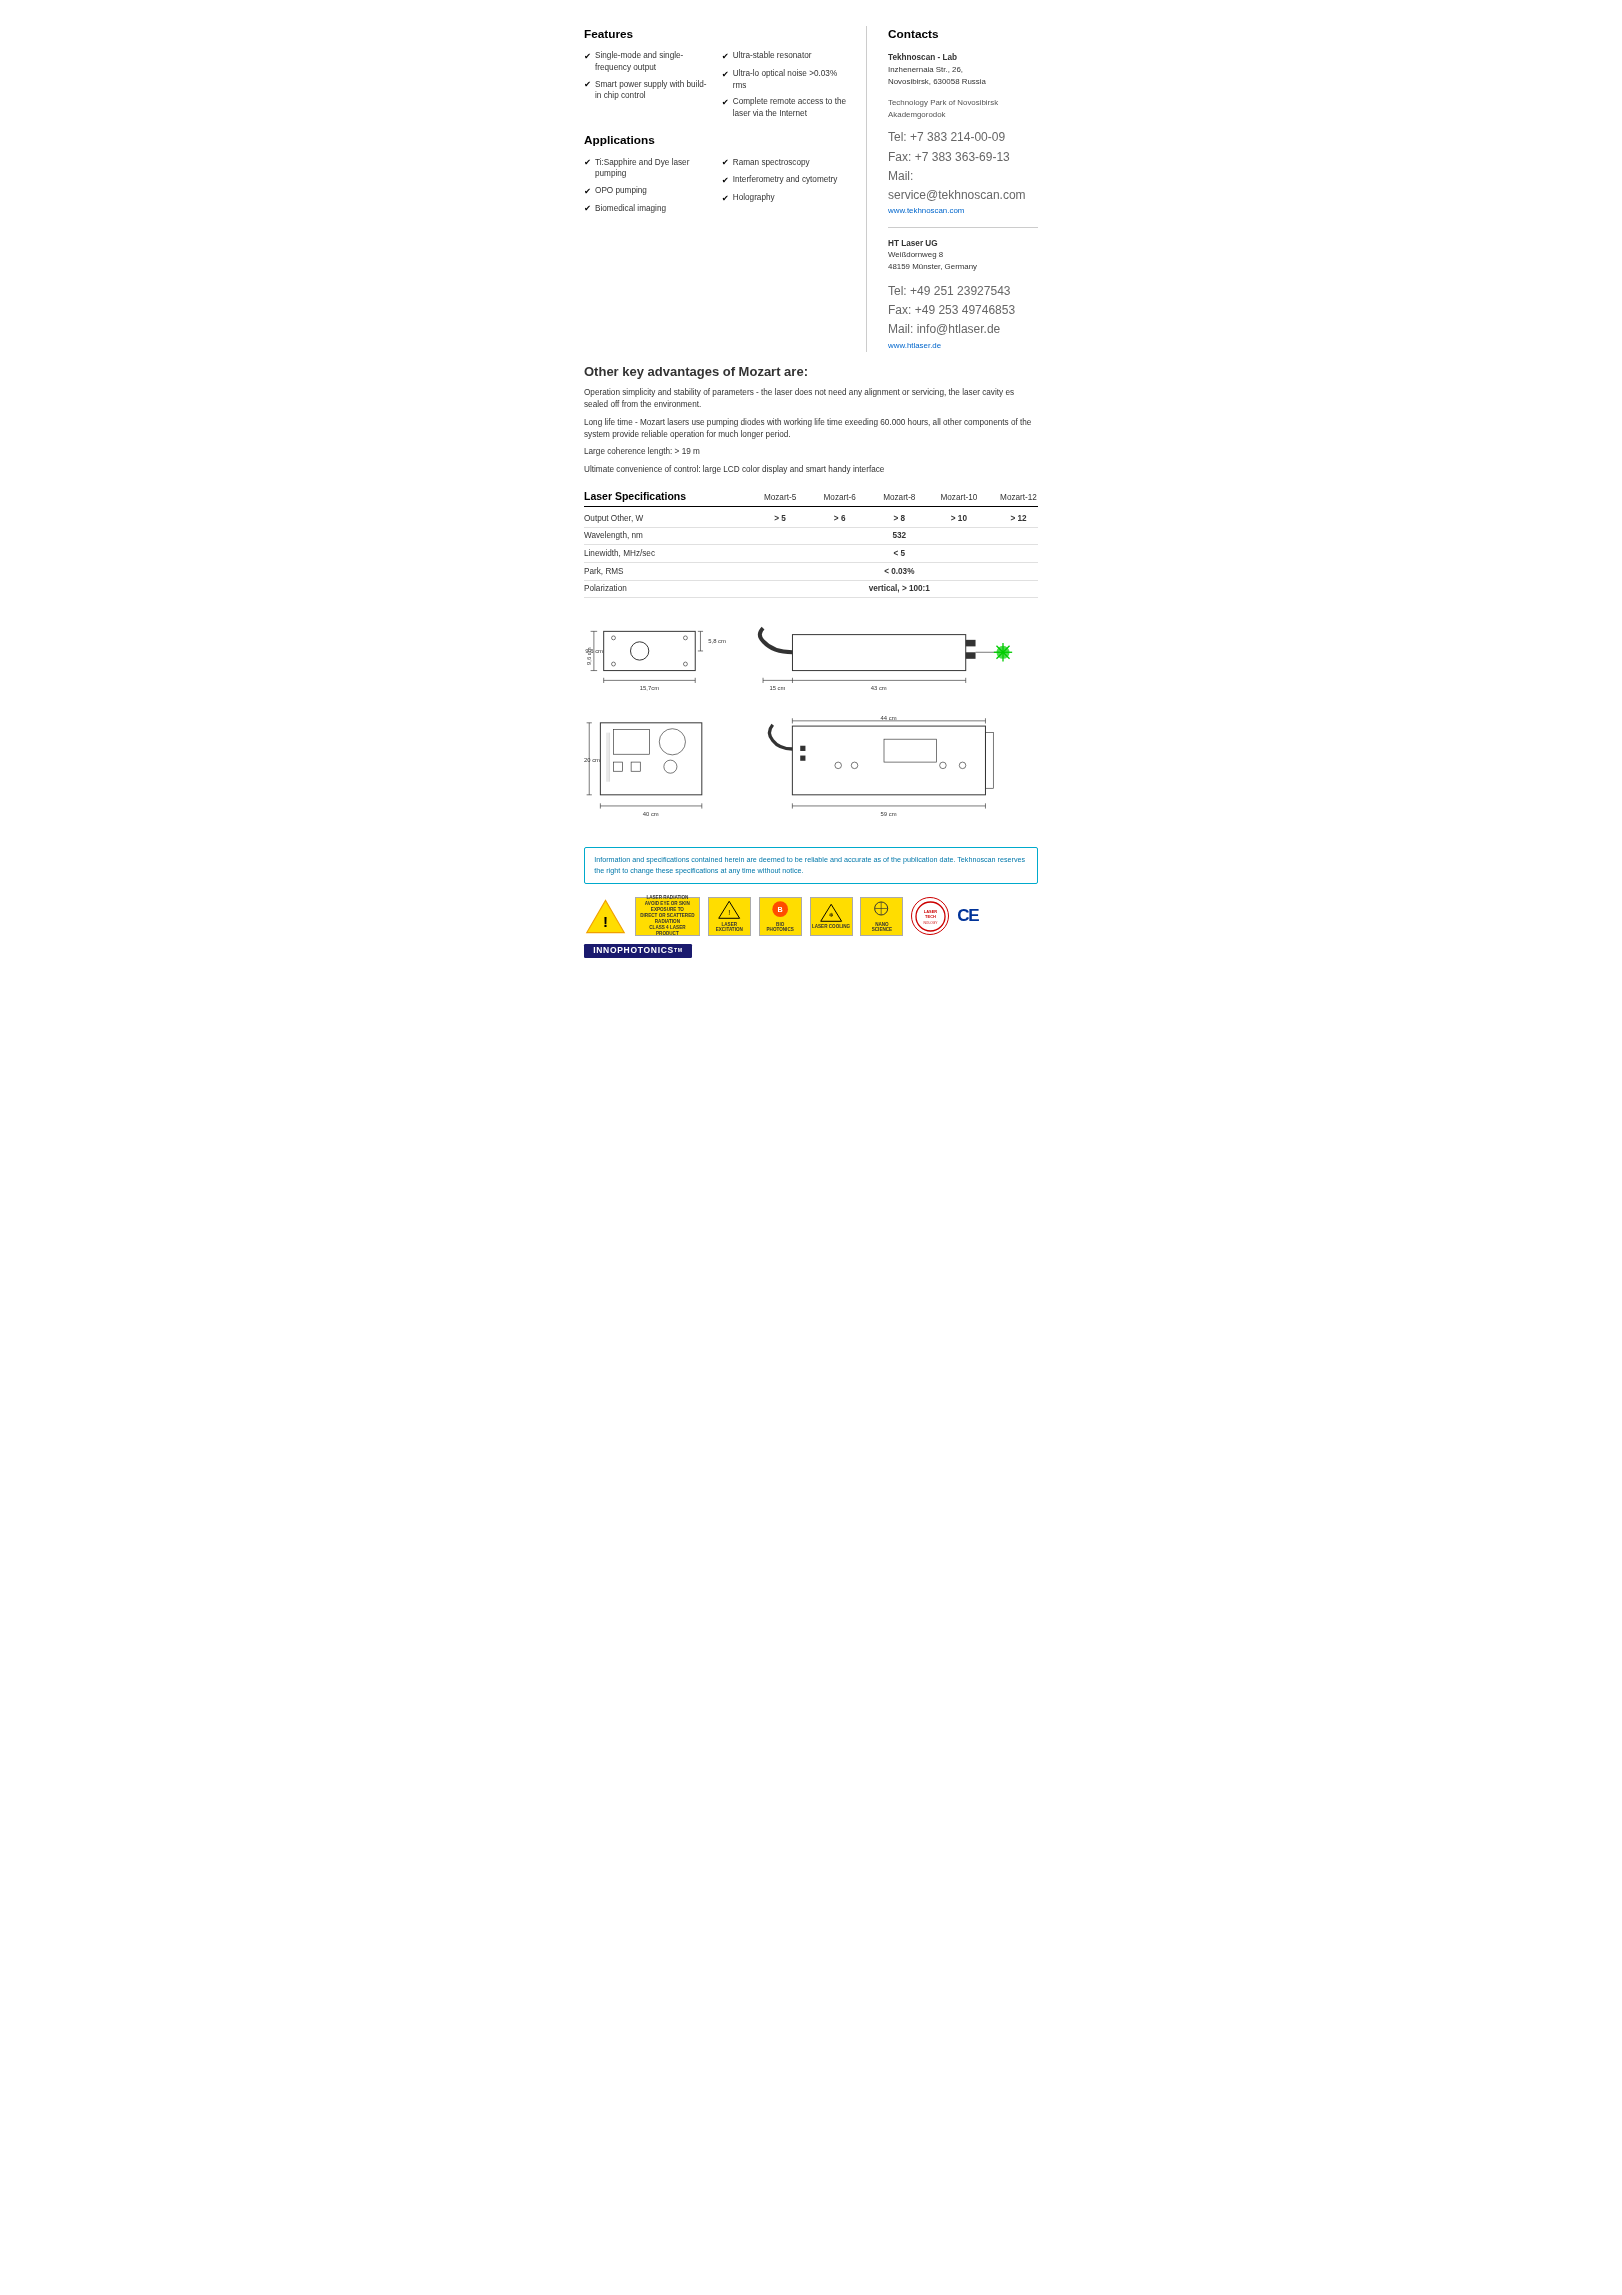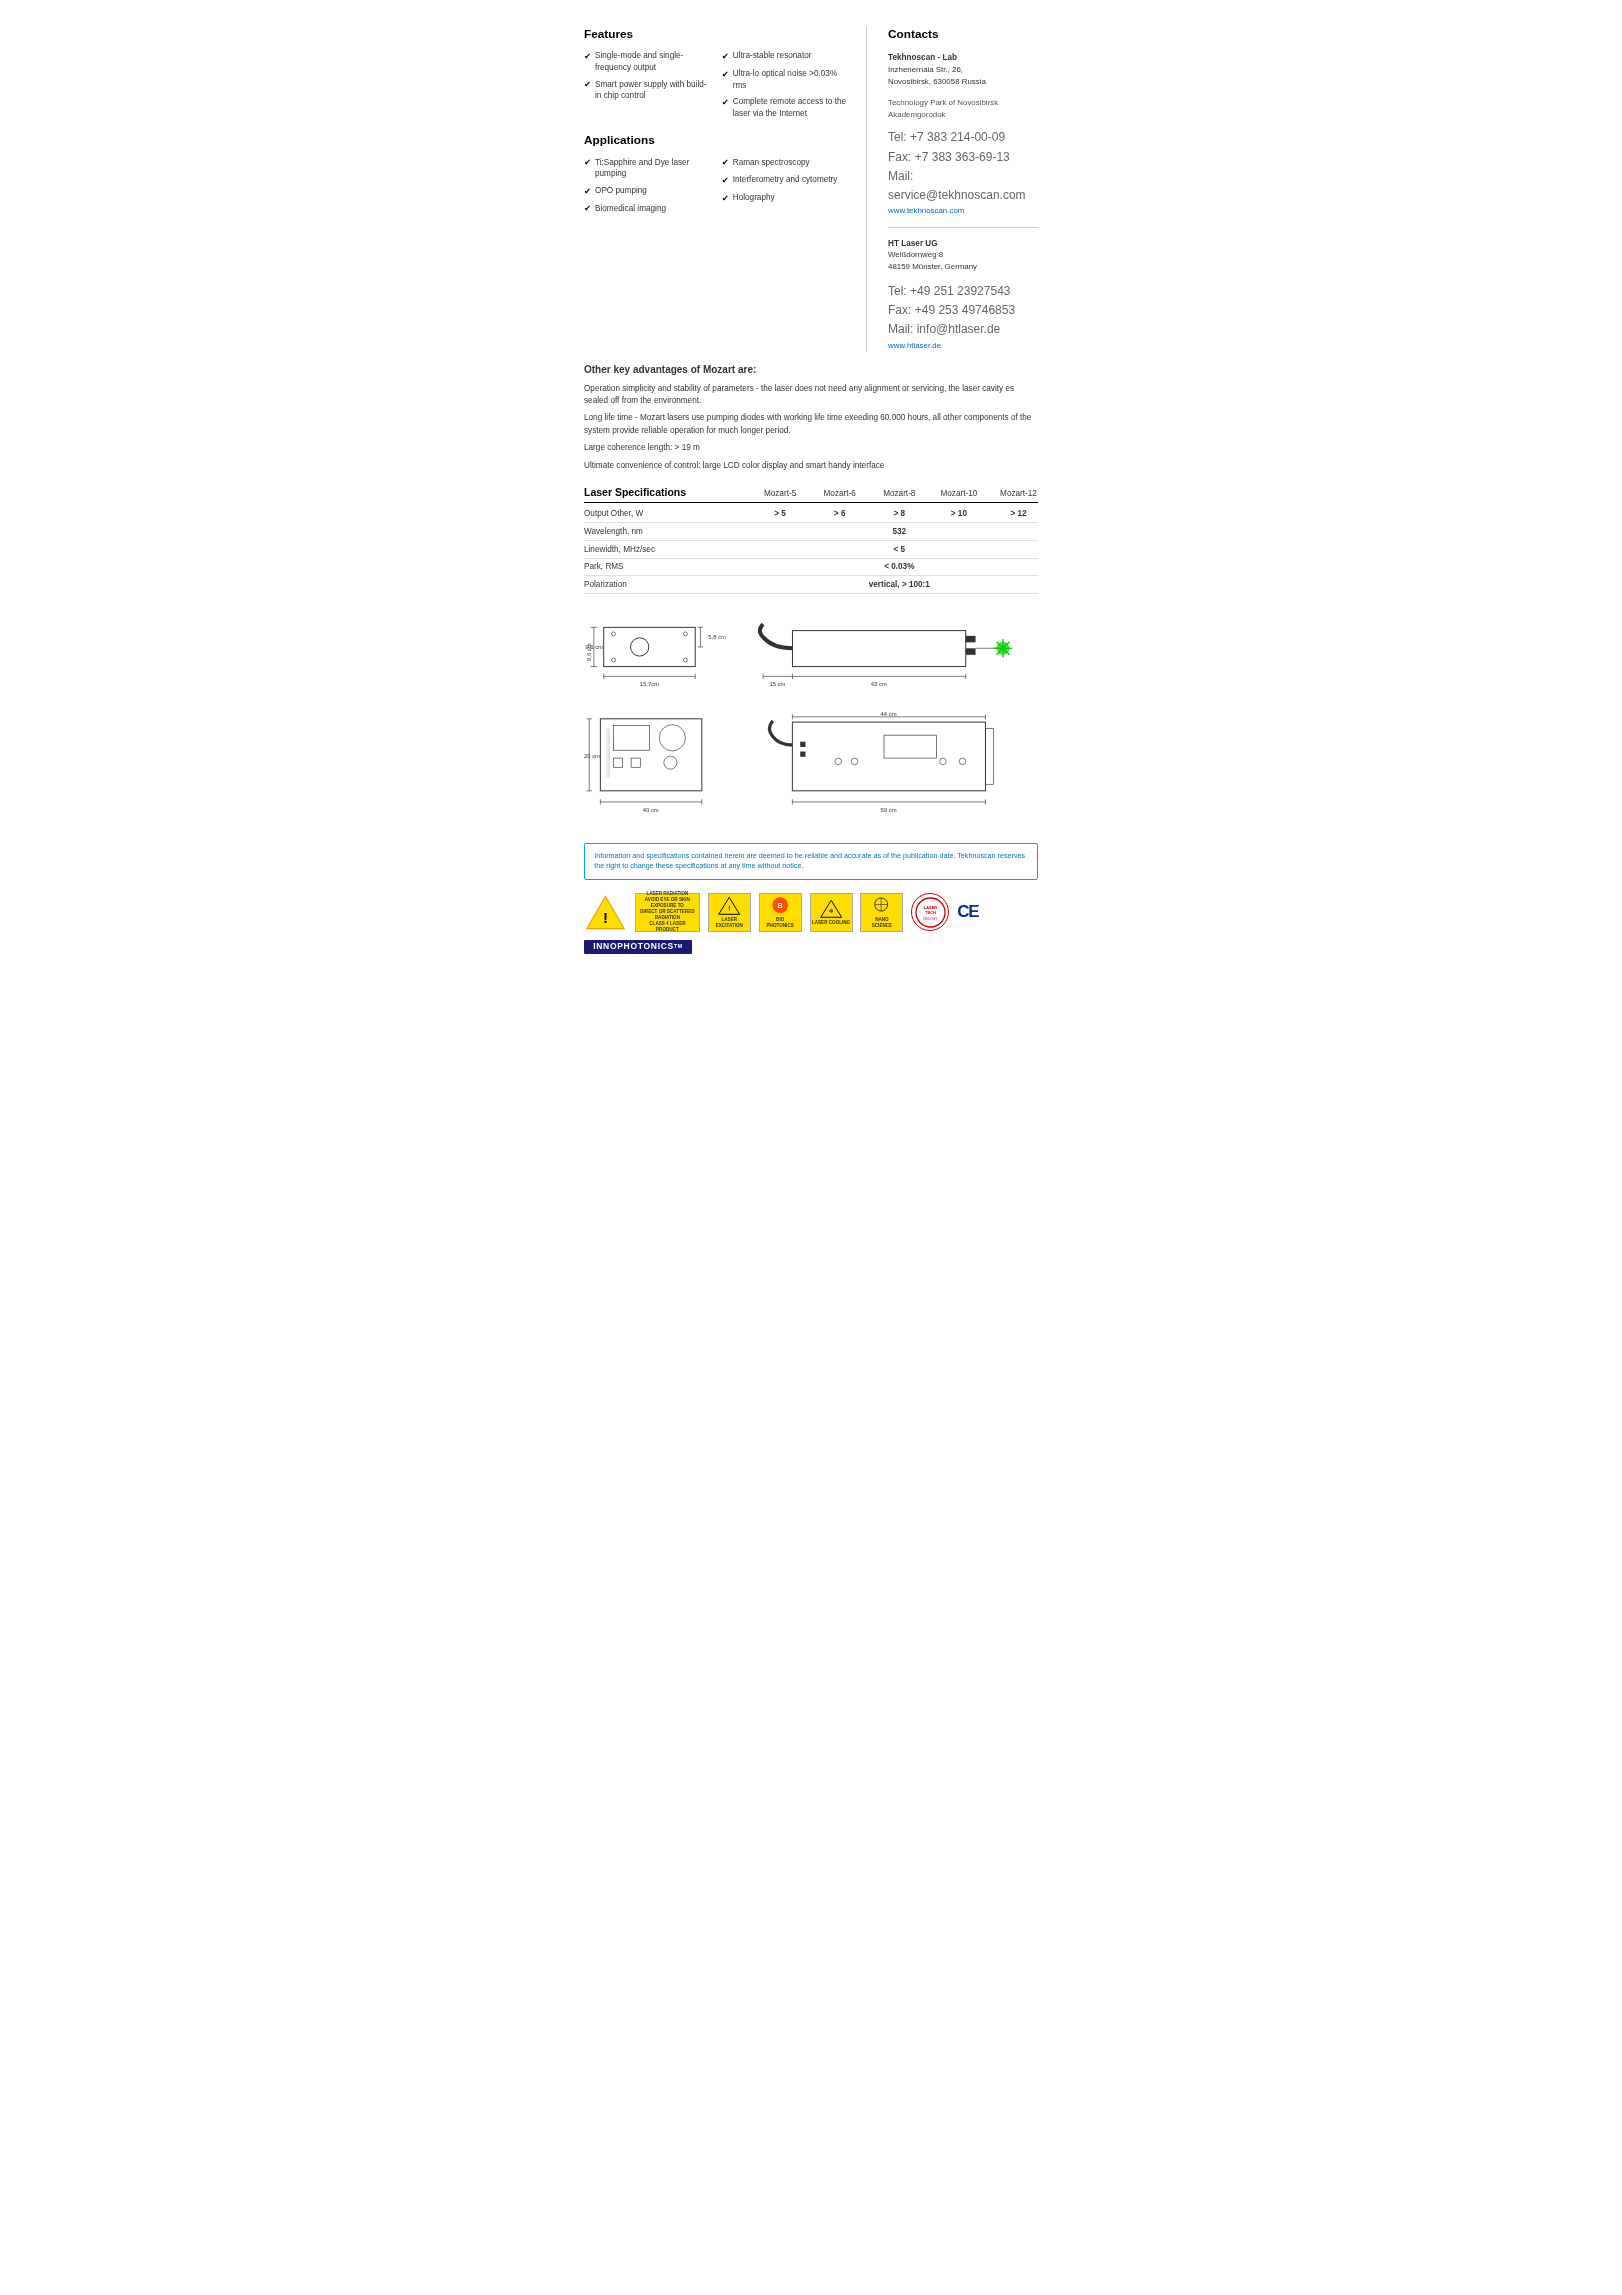--- a/index.html
+++ b/index.html
@@ -88,21 +88,21 @@
     .separator {
       border: none;
       border-top: 0.7px solid #ccc;
       margin: 9.8px 0;
     }
     .other-key {
       margin-top: 11.8px;
     }
     .other-key-title {
       font-weight: bold;
-      font-size: 10px;
+      font-size: 13px;
       margin-bottom: 5.2px;
     }
     .other-key p {
       font-size: 8.2px;
       margin-bottom: 5.2px;
       line-height: 1.5;
     }
     
     .specs-section {
       margin-top: 13px;

